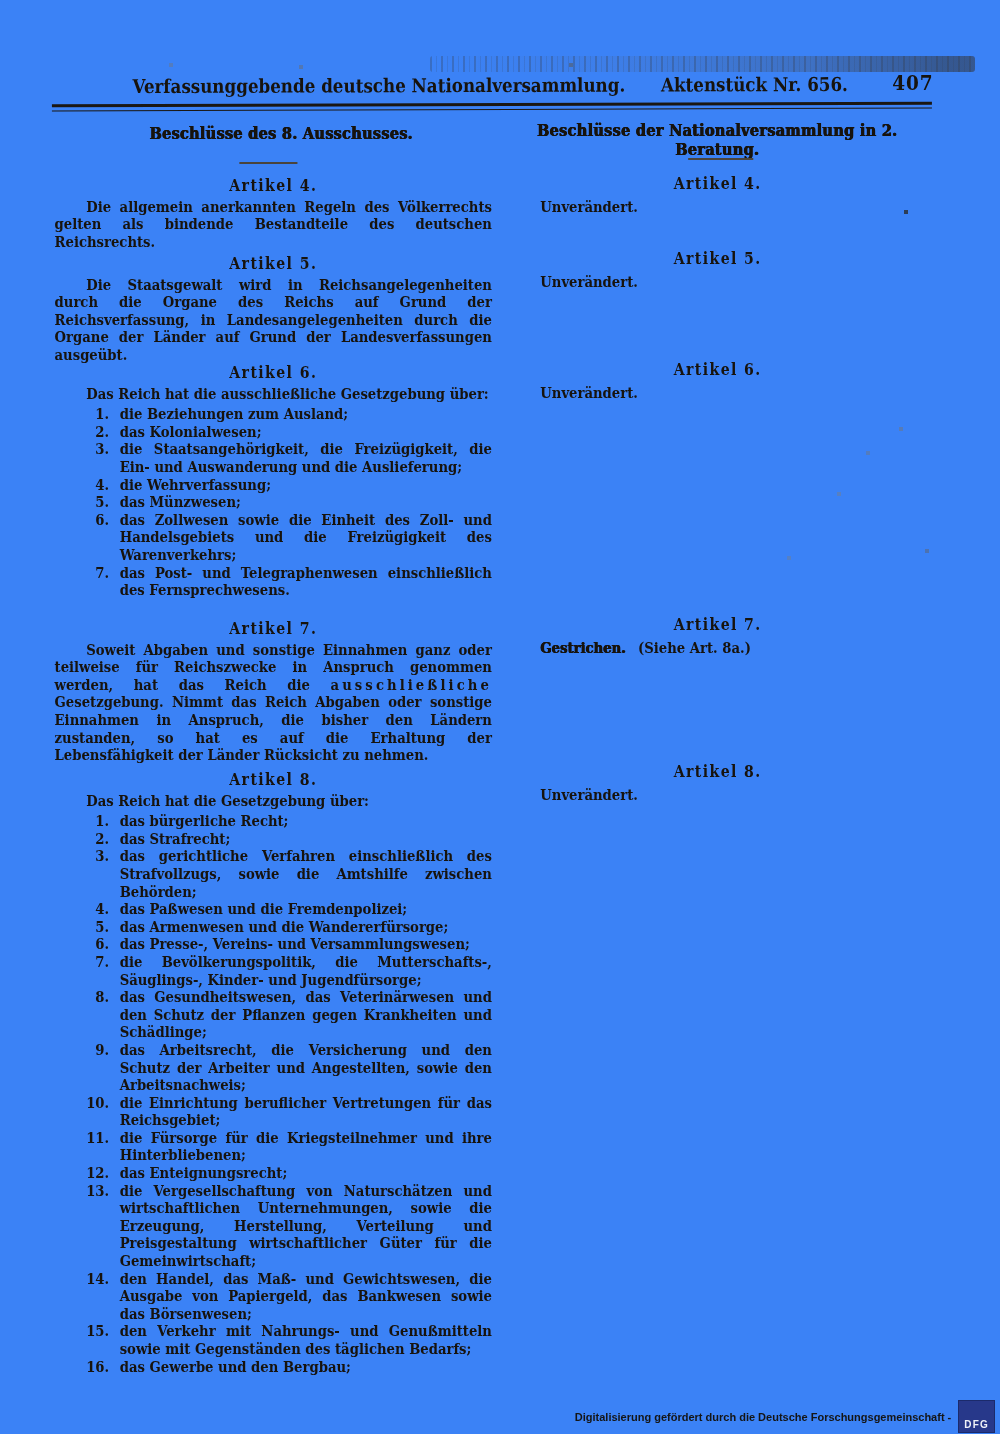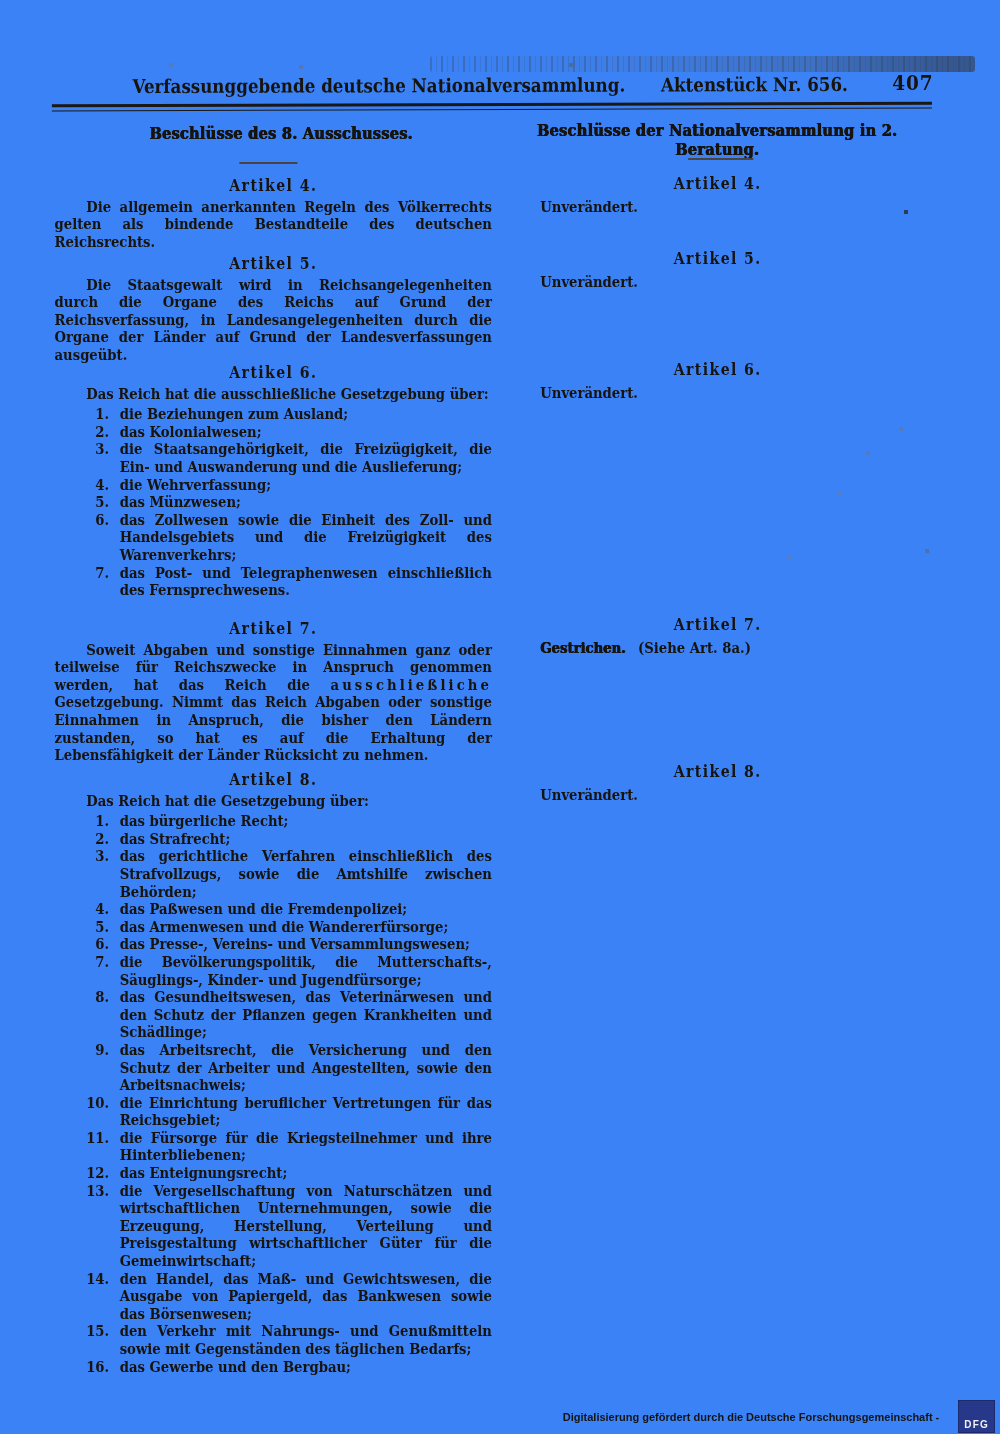--- a/index.html
+++ b/index.html
@@ -50,21 +50,21 @@
   ol.arts{margin:0;padding:0;list-style:none;}
   ol.arts li{position:relative;padding-left:74px;text-align:justify;}
   ol.arts .num{position:absolute;left:0;top:0;width:62px;text-align:right;}
   .sperr{letter-spacing:3.5px;}
   .decision-line{white-space:nowrap;}
   .decision-note{margin-left:14px;}
   
   #la4{top:177px;} #la5{top:255px;} #la6{top:364px;} #la7{top:620px;} #la8{top:771px;}
   #ra4{top:175px;} #ra5{top:250px;} #ra6{top:361px;} #ra7{top:616px;} #ra8{top:763px;}
   
-  .footer{position:absolute;bottom:1px;right:5px;display:flex;align-items:center;gap:19px;
+  .footer{position:absolute;bottom:1px;right:5px;display:flex;align-items:center;gap:7px;
           font-family:"Liberation Sans",sans-serif;font-size:11px;font-weight:bold;color:#151515;}
   .dfg-box{display:inline-block;background:#27388a;color:#eef1f8;padding:18px 5px 2px 5px;
            font-size:10px;letter-spacing:1.2px;border:1px solid #1b2a6b;}
 </style>
 </head>
 <body>
 
 <div class="page">
   <div class="top-noise"></div>
   <div class="specks"></div>

